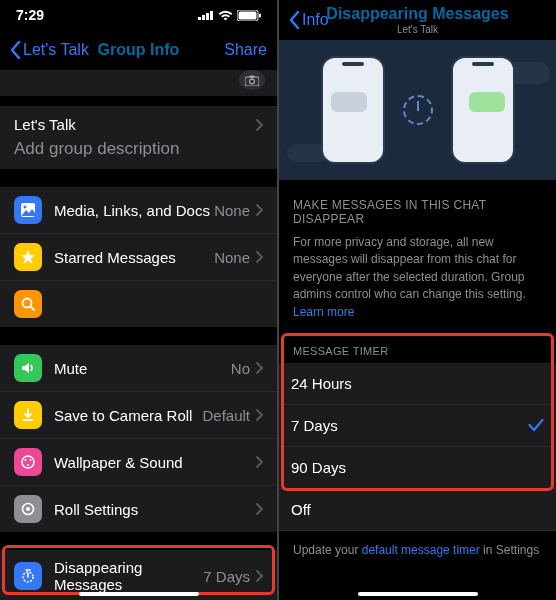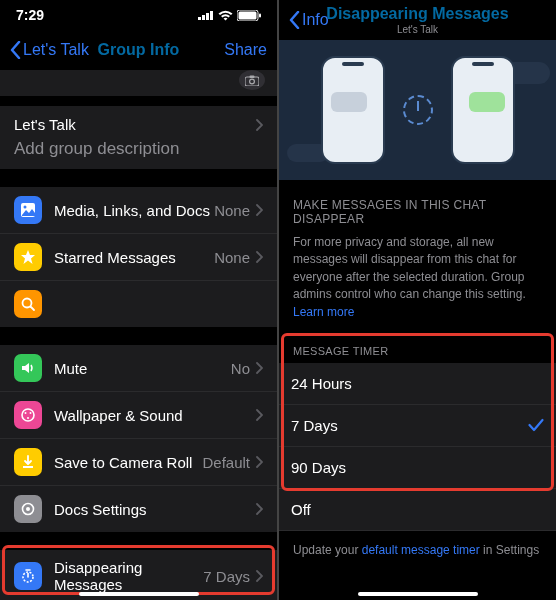--- a/index.html
+++ b/index.html
@@ -184,58 +184,58 @@
           </div>
       <span class="label">Mute</span>
       <span class="value">No</span>
       <span class="chev">
             <svg width="7" height="12" viewBox="0 0 7 12">
               <path d="M1 1 L6 6 L1 11" stroke="#5a5a5f" stroke-width="1.8" fill="none" stroke-linecap="round"></path>
             </svg>
           </span>
     </div>
     <div class="cell">
+      <div class="icon" style="background:#ffcc00">
+            <svg width="16" height="16" viewBox="0 0 16 16">
+              <path d="M8 2 V9 M5 7 L8 10 L11 7" stroke="#fff" stroke-width="1.8" fill="none" stroke-linecap="round" stroke-linejoin="round"></path>
+              <rect x="3" y="12" width="10" height="2" fill="#fff"></rect>
+            </svg>
+          </div>
+      <span class="label">Save to Camera Roll</span>
+      <span class="value">Default</span>
+      <span class="chev">
+            <svg width="7" height="12" viewBox="0 0 7 12">
+              <path d="M1 1 L6 6 L1 11" stroke="#5a5a5f" stroke-width="1.8" fill="none" stroke-linecap="round"></path>
+            </svg>
+          </span>
+    </div>
+    <div class="cell">
       <div class="icon" style="background:#ed4795">
             <svg width="16" height="16" viewBox="0 0 16 16">
               <circle cx="8" cy="8" r="6" fill="none" stroke="#fff" stroke-width="1.6"></circle>
               <circle cx="5.5" cy="6" r="1" fill="#fff"></circle>
               <circle cx="10.5" cy="6" r="1" fill="#fff"></circle>
               <circle cx="8" cy="11" r="1" fill="#fff"></circle>
             </svg>
           </div>
       <span class="label">Wallpaper &amp; Sound</span>
       <span class="chev">
             <svg width="7" height="12" viewBox="0 0 7 12">
               <path d="M1 1 L6 6 L1 11" stroke="#5a5a5f" stroke-width="1.8" fill="none" stroke-linecap="round"></path>
             </svg>
           </span>
     </div>
     <div class="cell">
-      <div class="icon" style="background:#ffcc00">
-            <svg width="16" height="16" viewBox="0 0 16 16">
-              <path d="M8 2 V9 M5 7 L8 10 L11 7" stroke="#fff" stroke-width="1.8" fill="none" stroke-linecap="round" stroke-linejoin="round"></path>
-              <rect x="3" y="12" width="10" height="2" fill="#fff"></rect>
-            </svg>
-          </div>
-      <span class="label">Save to Camera Roll</span>
-      <span class="value">Default</span>
-      <span class="chev">
-            <svg width="7" height="12" viewBox="0 0 7 12">
-              <path d="M1 1 L6 6 L1 11" stroke="#5a5a5f" stroke-width="1.8" fill="none" stroke-linecap="round"></path>
-            </svg>
-          </span>
-    </div>
-    <div class="cell">
       <div class="icon" style="background:#8e8e93">
             <svg width="16" height="16" viewBox="0 0 16 16">
               <circle cx="8" cy="8" r="5.5" fill="none" stroke="#fff" stroke-width="1.6"></circle>
               <circle cx="8" cy="8" r="2" fill="#fff"></circle>
             </svg>
           </div>
-      <span class="label">Docs Settings</span>
+      <span class="label">Roll Settings</span>
       <span class="chev">
             <svg width="7" height="12" viewBox="0 0 7 12">
               <path d="M1 1 L6 6 L1 11" stroke="#5a5a5f" stroke-width="1.8" fill="none" stroke-linecap="round"></path>
             </svg>
           </span>
     </div>
   </div>
 
   <div class="gap"></div>
 

